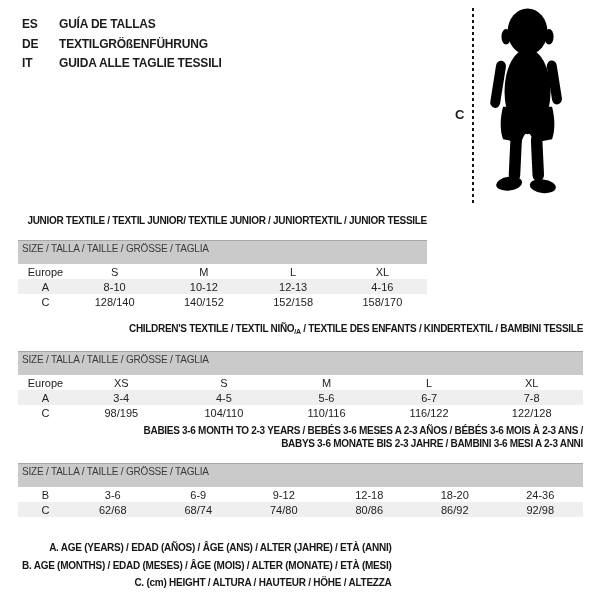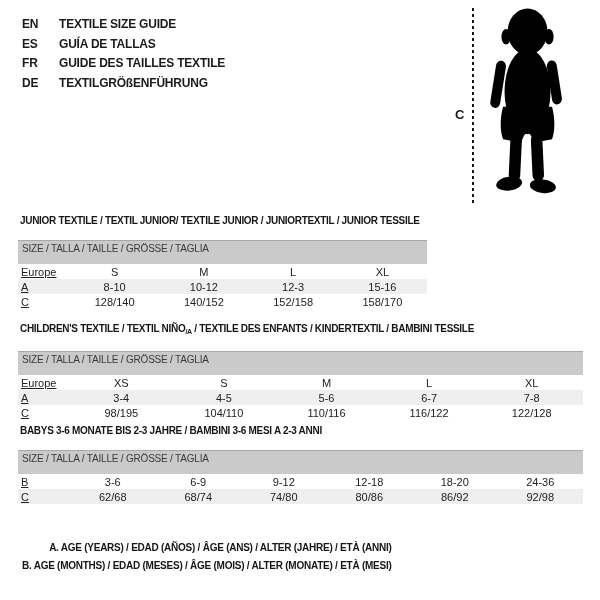--- a/index.html
+++ b/index.html
@@ -24,48 +24,47 @@
   .measure-label{position:absolute;left:455px;top:107px;font-size:13px;font-weight:700;}
   .baby{position:absolute;left:480px;top:6px;width:92px;height:205px;}
 
   
   .sect{position:absolute;left:18px;}
   .sect-junior{top:214px;width:409px;}
   .sect-children{top:322px;width:565px;}
   .sect-babies{top:424px;width:565px;}
   .tbl-title{
     margin:0 0 13px 2px;font-size:10px;font-weight:700;letter-spacing:-0.3px;
-    line-height:13px;white-space:nowrap;color:#161616;
+    line-height:13px;white-space:nowrap;color:#161616;text-align:right;
   }
   .tbl-title .sub{font-size:7px;vertical-align:-2px;}
   .size-band{
     height:24px;line-height:15px;background:var(--band,#cacaca);
     border-top:1px solid #a8a8a8;
     font-size:10px;color:#3a3a3a;padding-left:4px;letter-spacing:-0.2px;
     box-sizing:border-box;
   }
   .t-row{display:grid;height:15px;align-items:center;font-size:11px;color:#222;}
   .t-row.striped{background:var(--stripe,#efefef);}
-  .t-label{padding-left:3px;text-align:left;text-decoration:underline;}
+  .t-label{padding-left:3px;text-align:center;}
   .t-cell{text-align:center;}
 
   
   #legend{position:absolute;left:22px;top:539px;text-align:right;}
   .legend-line{font-size:10px;font-weight:700;letter-spacing:-0.25px;line-height:17.5px;white-space:nowrap;color:#161616;}
 </style>
 </head>
 <body>
 
 <div class="canvas">
 
   <section id="lang-list">
-      <div class="lang-row"><span class="lang-code">EN</span><span class="lang-label">TEXTILE SIZE GUIDE</span></div>
       <div class="lang-row"><span class="lang-code">ES</span><span class="lang-label">GUÍA DE TALLAS</span></div>
-      <div class="lang-row"><span class="lang-code">FR</span><span class="lang-label">GUIDE DES TAILLES TEXTILE</span></div>
       <div class="lang-row"><span class="lang-code">DE</span><span class="lang-label">TEXTILGRÖßENFÜHRUNG</span></div>
+      <div class="lang-row"><span class="lang-code">IT</span><span class="lang-label">GUIDA ALLE TAGLIE TESSILI</span></div>
     </section>
 
   <div class="measure-line"></div>
   <div class="measure-label">C</div>
 
   <svg class="baby" viewBox="0 0 120 240" preserveAspectRatio="none" aria-hidden="true">
     <g fill="#000000">
       <ellipse cx="62" cy="30" rx="26" ry="27"></ellipse>
       <ellipse cx="34" cy="36" rx="6" ry="9"></ellipse>
       <ellipse cx="90" cy="36" rx="6" ry="9"></ellipse>
@@ -90,22 +89,22 @@
           <div class="t-label">Europe</div>
           <div class="t-cell">S</div>
           <div class="t-cell">M</div>
           <div class="t-cell">L</div>
           <div class="t-cell">XL</div>
         </div>
         <div class="t-row striped" style="grid-template-columns: 52px repeat(4, 1fr);">
           <div class="t-label">A</div>
           <div class="t-cell">8-10</div>
           <div class="t-cell">10-12</div>
-          <div class="t-cell">12-3</div>
-          <div class="t-cell">15-16</div>
+          <div class="t-cell">12-13</div>
+          <div class="t-cell">4-16</div>
         </div>
         <div class="t-row" style="grid-template-columns: 52px repeat(4, 1fr);">
           <div class="t-label">C</div>
           <div class="t-cell">128/140</div>
           <div class="t-cell">140/152</div>
           <div class="t-cell">152/158</div>
           <div class="t-cell">158/170</div>
         </div>
       </div>
     </div>
@@ -136,20 +135,21 @@
           <div class="t-cell">98/195</div>
           <div class="t-cell">104/110</div>
           <div class="t-cell">110/116</div>
           <div class="t-cell">116/122</div>
           <div class="t-cell">122/128</div>
         </div>
       </div>
     </div>
   <div class="sect sect-babies">
       <h2 class="tbl-title">
+        <div class="tbl-title-line"><span>BABIES 3-6 MONTH TO 2-3 YEARS / BEBÉS 3-6 MESES A 2-3 AÑOS / BÉBÉS 3-6 MOIS À 2-3 ANS /</span></div>
         <div class="tbl-title-line"><span>BABYS 3-6 MONATE BIS 2-3 JAHRE / BAMBINI 3-6 MESI A 2-3 ANNI</span></div>
       </h2>
       <div class="size-table">
         <div class="size-band">SIZE / TALLA / TAILLE / GRÖSSE / TAGLIA</div>
         <div class="t-row" style="grid-template-columns: 52px repeat(6, 1fr);">
           <div class="t-label">B</div>
           <div class="t-cell">3-6</div>
           <div class="t-cell">6-9</div>
           <div class="t-cell">9-12</div>
           <div class="t-cell">12-18</div>
@@ -164,15 +164,16 @@
           <div class="t-cell">80/86</div>
           <div class="t-cell">86/92</div>
           <div class="t-cell">92/98</div>
         </div>
       </div>
     </div>
 
   <section id="legend">
       <div class="legend-line">A. AGE (YEARS) / EDAD (AÑOS) / ÂGE (ANS) / ALTER (JAHRE) / ETÀ (ANNI)</div>
       <div class="legend-line">B. AGE (MONTHS) / EDAD (MESES) / ÂGE (MOIS) / ALTER (MONATE) / ETÀ (MESI)</div>
+      <div class="legend-line">C. (cm) HEIGHT / ALTURA / HAUTEUR / HÖHE / ALTEZZA</div>
     </section>
 
 </div>
 
 </body></html>

